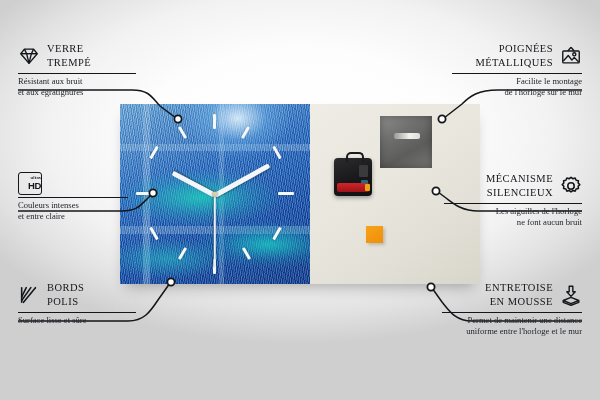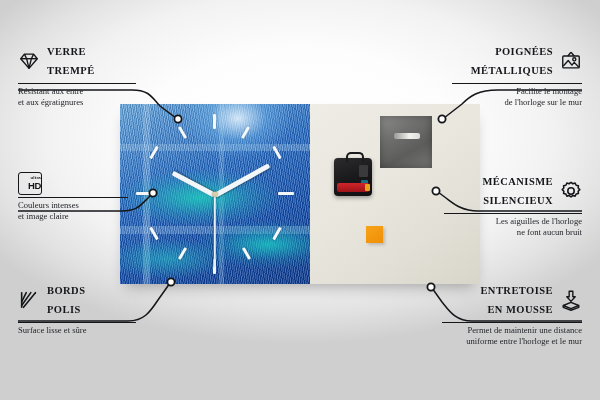--- a/index.html
+++ b/index.html
@@ -64,22 +64,22 @@
   #foam{
     position:absolute;left:56px;top:122px;width:17px;height:17px;
     background:linear-gradient(150deg,#f7a318,#ef8f09);
     box-shadow:2px 2px 3px rgba(0,0,0,.18);
   }
 
   
   .callout{position:absolute;}
   .c-head{display:flex;align-items:center;gap:7px;}
   .c-title{
-    font-weight:bold;font-size:10.5px;letter-spacing:.45px;color:#15161a;
-    line-height:19px;text-transform:uppercase;white-space:pre-line;
+    font-weight:normal;font-size:10.5px;letter-spacing:.45px;color:#15161a;
+    line-height:14px;text-transform:uppercase;white-space:pre-line;
   }
   .c-rule{height:1.4px;background:#15161a;margin-top:2.5px;}
   .c-sub{
     font-size:8.6px;line-height:10.4px;color:#24262b;margin-top:2.5px;white-space:pre-line;
   }
   .left .c-head{justify-content:flex-start;}
   .left .c-title{text-align:left;}
   .left .c-sub{text-align:left;}
   .right{text-align:right;}
   .right .c-head{justify-content:flex-end;}
@@ -164,36 +164,36 @@
           <path d="M3 9.5 L7 4.5 H17 L21 9.5 L12 20 Z"></path>
           <path d="M3 9.5 H21"></path>
             <path d="M7 4.5 L9.4 9.5 L12 20"></path>
             <path d="M17 4.5 L14.6 9.5 L12 20"></path>
         </svg>
       </span>
       <span class="c-title">VERRE
 TREMPÉ</span>
     </div>
     <div class="c-rule" style="width:118px;"></div>
-    <div class="c-sub">Résistant aux entre
+    <div class="c-sub">Résistant aux bruit
 et aux égratignures</div>
   </div>
 
   <div class="callout left" style="left:18px;top:172px;width:140px;">
     <div class="c-head">
       <span class="ico">
         <span class="hdbox">
           <span class="u">ultra</span>
           <span class="h">HD</span>
         </span>
       </span>
     </div>
     <div class="c-rule" style="width:110px;"></div>
     <div class="c-sub">Couleurs intenses
-et image claire</div>
+et entre claire</div>
   </div>
 
   <div class="callout left" style="left:18px;top:281px;width:130px;">
     <div class="c-head">
       <span class="ico">
         <svg viewBox="0 0 24 24" fill="none" stroke="#15161a" stroke-width="1.7" stroke-linecap="round">
           <path d="M4 4 L4 20"></path>
             <path d="M9 4 L4 14"></path>
             <path d="M14 4 L4 18"></path>
             <path d="M19 4 L6 20"></path>

